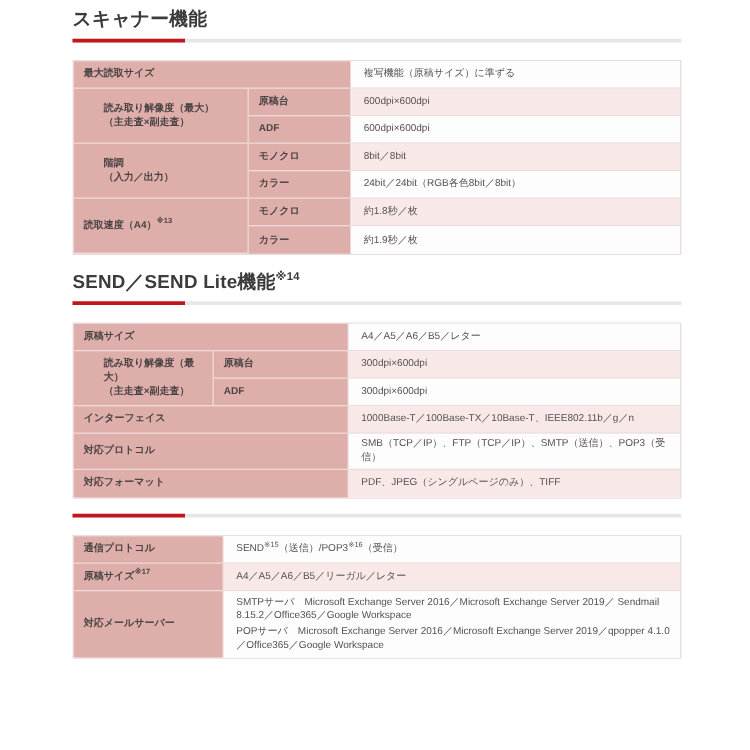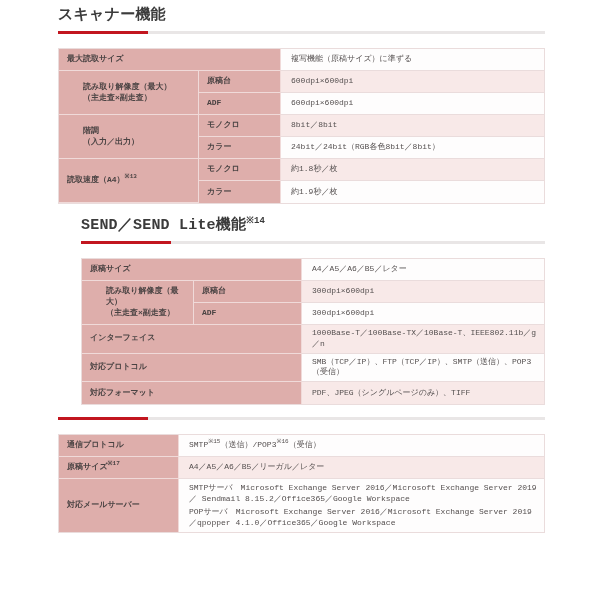--- a/index.html
+++ b/index.html
@@ -9,21 +9,21 @@
     --row_pink:#f8e9e8;
     --row_white:#fefdfd;
     --cell_border:#eadcdc;
     --rose_border:rgba(255,255,255,0.55);
     --text_dark:#3b3b3b;
     --text_cell:#555050;
   }
   *{box-sizing:border-box;}
   html,body{margin:0;padding:0;width:600px;height:600px;background:#ffffff;overflow:hidden;}
   body{font-family:"Liberation Sans","DejaVu Sans",sans-serif;color:var(--text_cell);}
-  .page{margin-left:58px;width:487px;padding-top:7px;font-family:Liberation Mono, monospace;}
+  .page{margin-left:58px;width:487px;padding-top:7px;}
   section{margin:0;}
   h2{
     margin:0 0 6px 0;
     font-size:15px;
     line-height:1.2;
     font-weight:bold;
     color:var(--text_dark);
     letter-spacing:.2px;
   }
   h2 sup{font-size:9px;vertical-align:super;line-height:0;}
@@ -58,21 +58,21 @@
     padding:3px 6px 3px 10px;
     border-bottom:1px solid var(--cell_border);
     height:22px;
   }
   .spec tr:nth-child(even) td{background:var(--row_pink);}
   .spec tr:last-child td{border-bottom:none;}
   .spec tr:last-child th{border-bottom:none;}
   .spec sup{font-size:6px;vertical-align:super;line-height:0;}
   .ln{display:block;padding-left:16px;}
   .multi .ml{padding:1px 0;line-height:1.35;}
-  .sec-2{margin-top:13px;margin-left:23px;}
+  .sec-2{margin-top:13px;}
   .sec-3{margin-top:12px;}
 </style>
 </head>
 <body>
 
 <div class="page">
 
   <section class="sec-1">
     <h2><span>スキャナー機能</span><sup></sup></h2>
     <div class="rule"></div>
@@ -172,21 +172,21 @@
     <div class="rule"></div>
     <table class="spec">
       <colgroup>
           <col style="width:120px">
           <col>
         </colgroup>
       <tbody>
         <tr>
           <th>通信プロトコル</th>
           <td>
-            <span>SMTP</span><sup>※15</sup><span>（送信）/POP3</span><sup>※16</sup><span>（受信）</span>
+            <span>SEND</span><sup>※15</sup><span>（送信）/POP3</span><sup>※16</sup><span>（受信）</span>
           </td>
         </tr>
         <tr>
           <th><span>原稿サイズ</span><sup>※17</sup></th>
           <td>A4／A5／A6／B5／リーガル／レター</td>
         </tr>
         <tr>
           <th>対応メールサーバー</th>
           <td class="multi">
             <div class="ml">SMTPサーバ　Microsoft Exchange Server 2016／Microsoft Exchange Server 2019／ Sendmail 8.15.2／Office365／Google Workspace</div>

